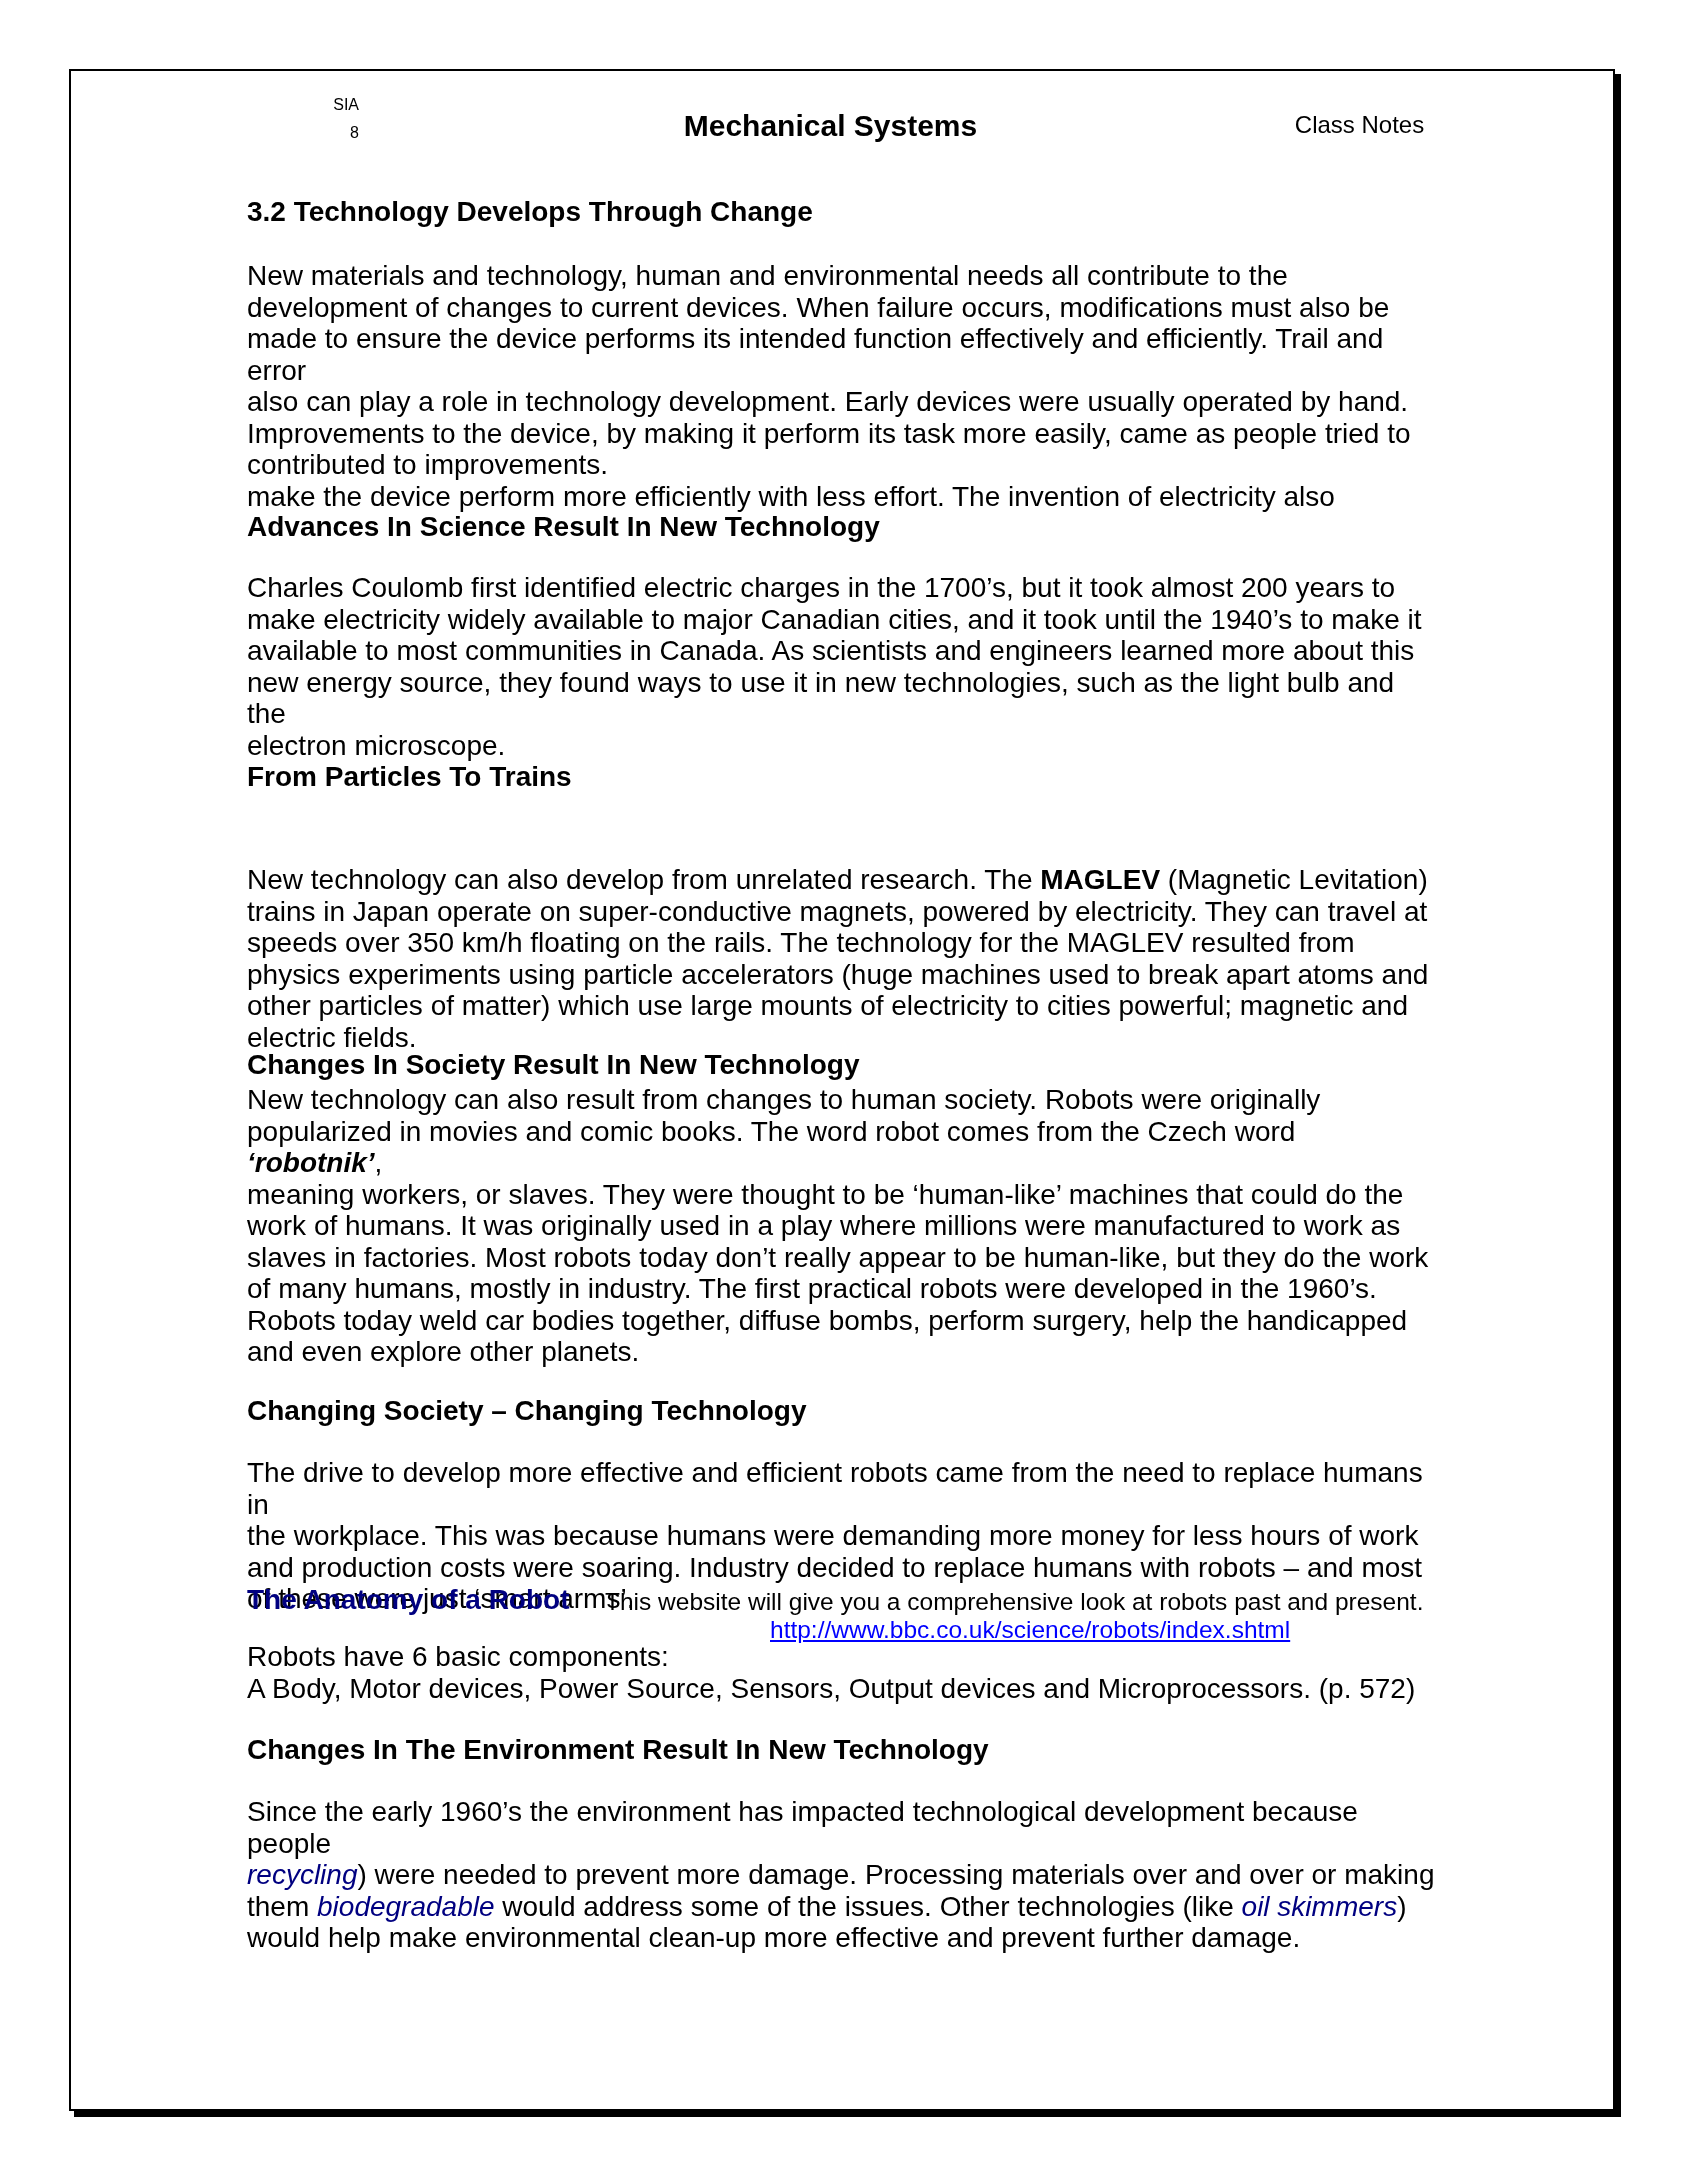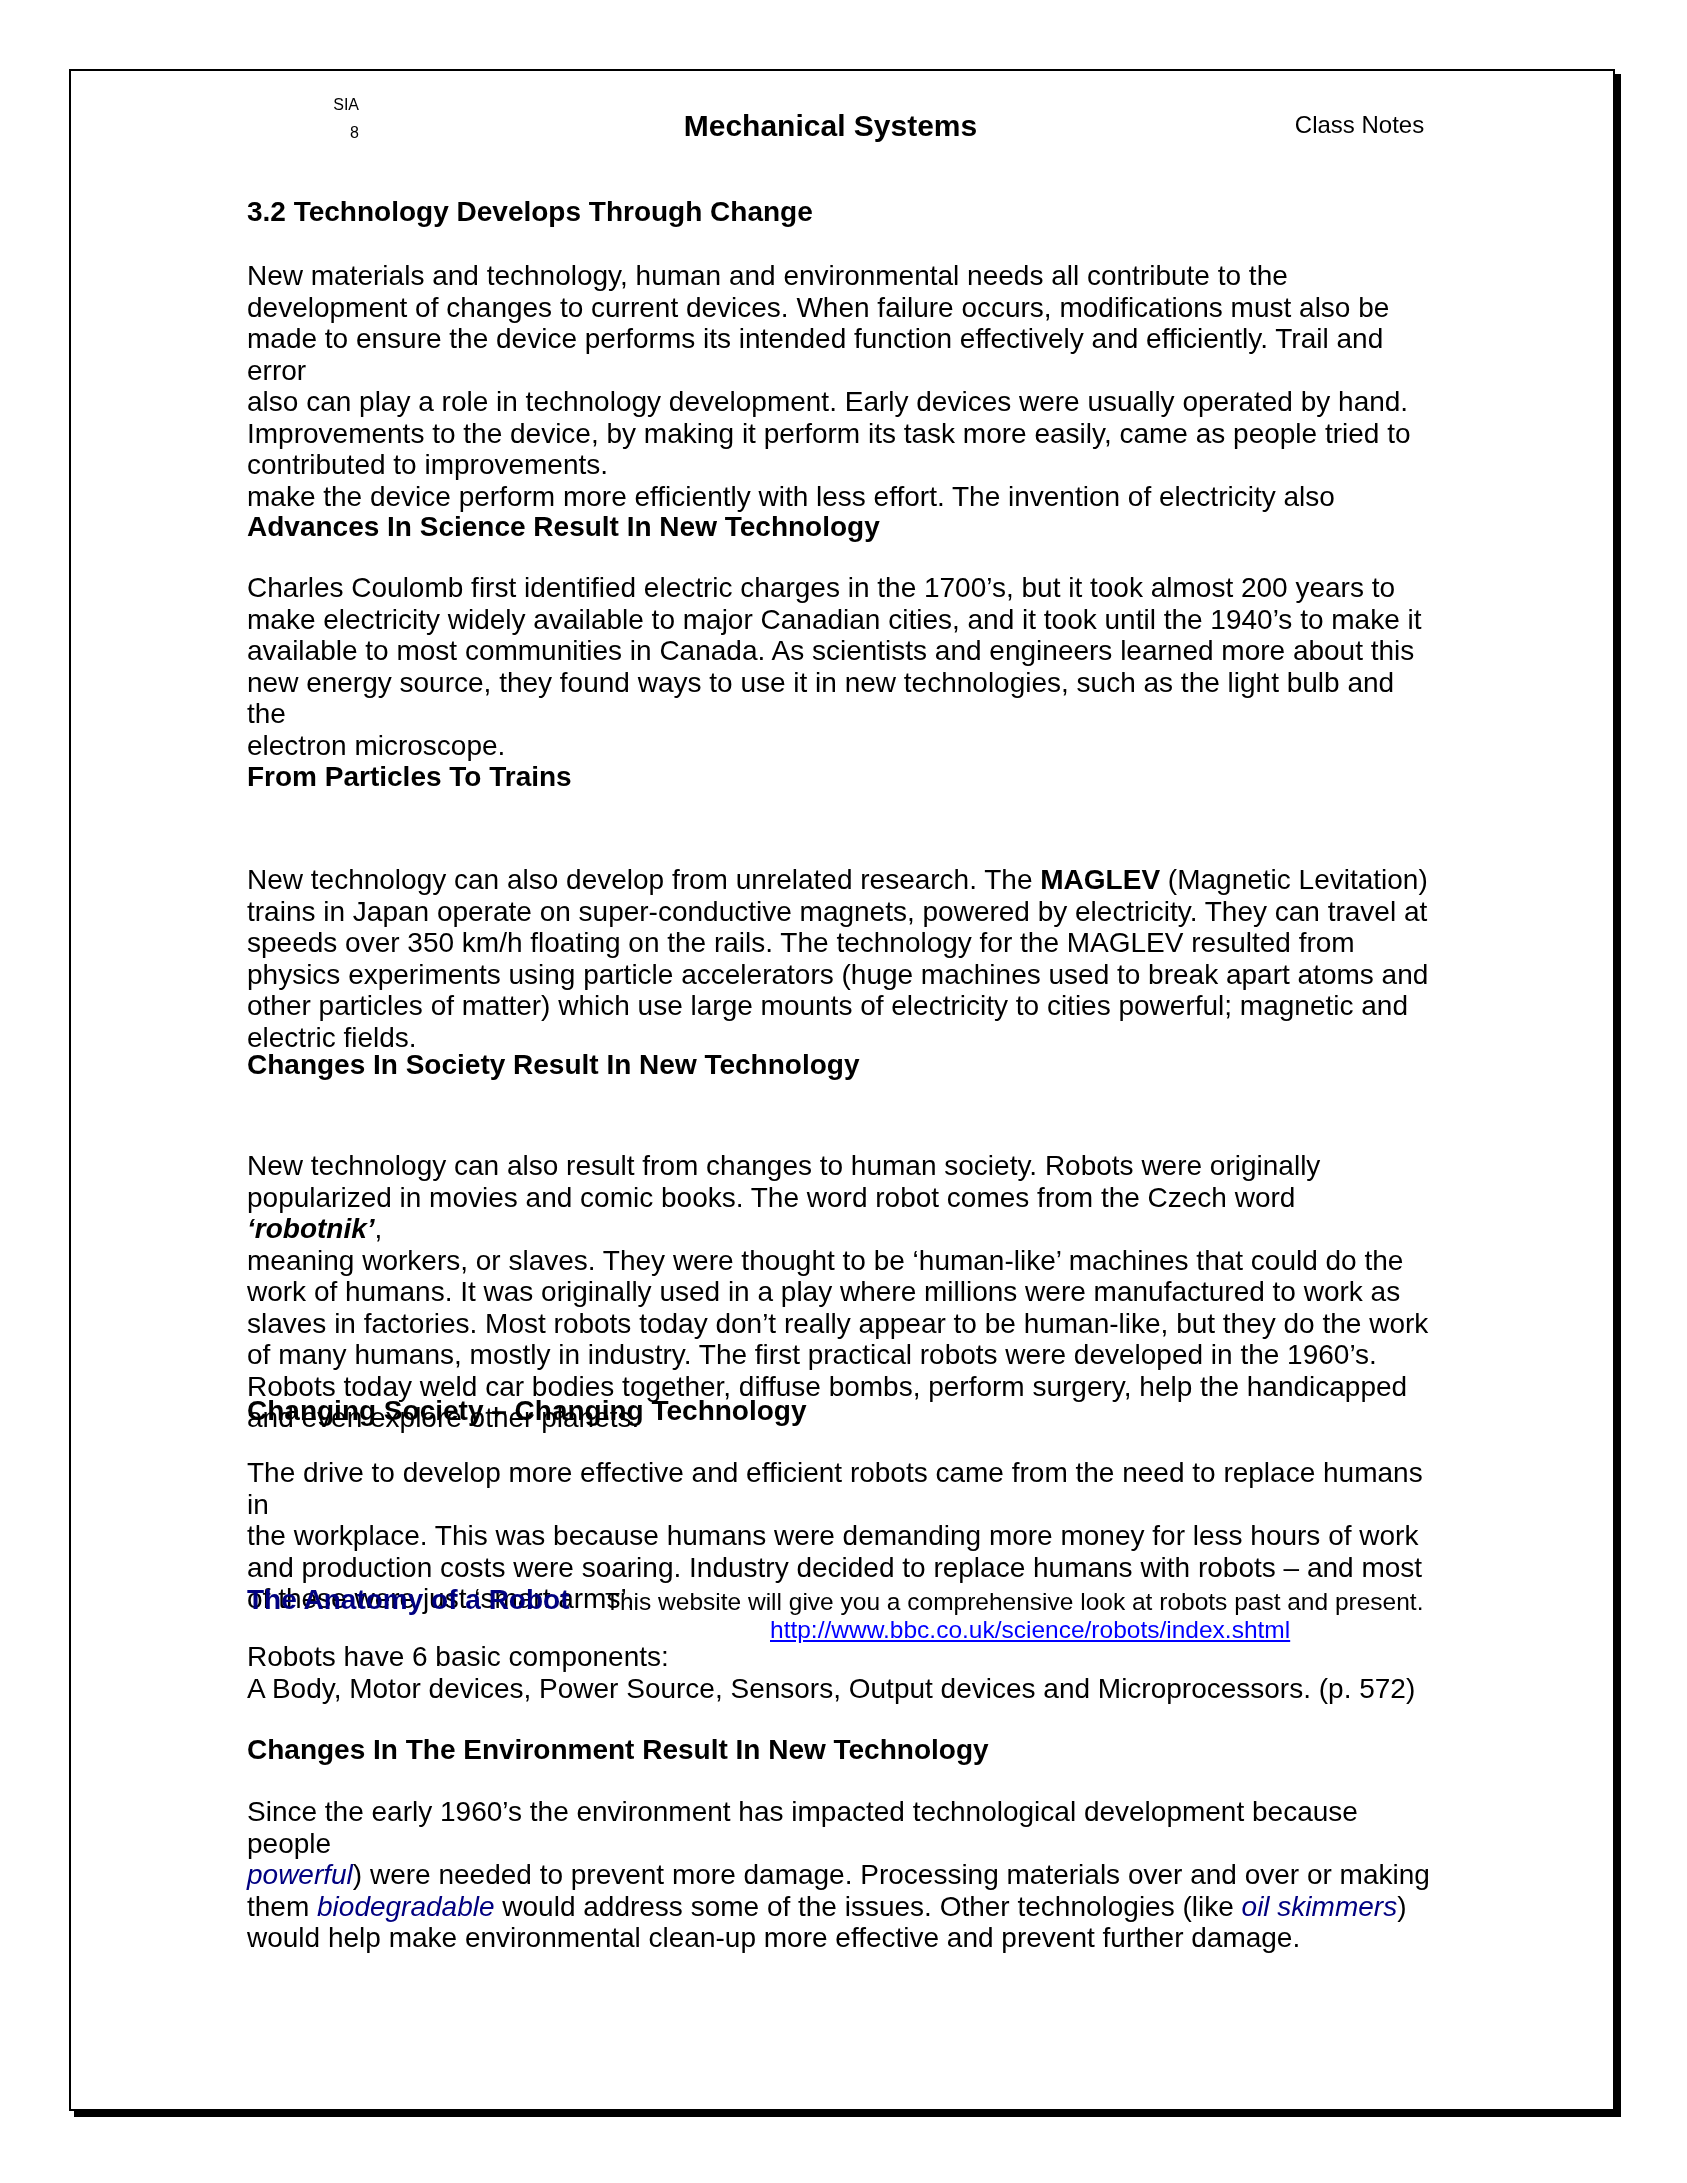--- a/index.html
+++ b/index.html
@@ -60,21 +60,21 @@
 <div class="block" style="top:864px">
   <div><span>New technology can also develop from unrelated research.  The </span><span class="b">MAGLEV</span><span> (Magnetic Levitation)</span></div>
   <div>trains in Japan operate on super-conductive magnets, powered by electricity.  They can travel at</div>
   <div>speeds over 350 km/h floating on the rails.  The technology for the MAGLEV resulted from</div>
   <div>physics experiments using particle accelerators (huge machines used to break apart atoms and</div>
   <div>other particles of matter) which use large mounts of electricity to cities powerful; magnetic and</div>
   <div>electric fields.</div>
 </div>
 
 <div class="block h" style="top:1049px">Changes In Society Result In New Technology</div>
-<div class="block" style="top:1150px">
+<div class="block" style="top:1084px">
   <div>New technology can also result from changes to human society.  Robots were originally</div>
   <div><span>popularized in movies and comic books.  The word robot comes from the Czech word </span><span class="bi">‘robotnik’</span><span>,</span></div>
   <div>meaning workers, or slaves.  They were thought to be ‘human-like’ machines that could do the</div>
   <div>work of humans.  It was originally used in a play where millions were manufactured to work as</div>
   <div>slaves in factories.  Most robots today don’t really appear to be human-like, but they do the work</div>
   <div>of many humans, mostly in industry.  The first practical robots were developed in the 1960’s.</div>
   <div>Robots today weld car bodies together, diffuse bombs, perform surgery, help the handicapped</div>
   <div>and even explore other planets.</div>
 </div>
 
@@ -90,17 +90,17 @@
 <div class="block small" style="top:1586px; left:605px; width:834px;">This website will give you a comprehensive look at robots past and present.</div>
 <a class="block small link" style="top:1614px; left:770px; width:595px;">http://www.bbc.co.uk/science/robots/index.shtml</a>
 <div class="block" style="top:1641px">
   <div>Robots have 6 basic components:</div>
   <div>A Body, Motor devices, Power Source, Sensors, Output devices and Microprocessors. (p. 572)</div>
 </div>
 
 <div class="block h" style="top:1734px">Changes In The Environment Result In New Technology</div>
 <div class="block" style="top:1796px">
   <div>Since the early 1960’s the environment has impacted technological development because people</div>
-  <div><span class="blue-i">powerful</span><span>) were needed to prevent more damage.  Processing materials over and over or making</span></div>
+  <div><span class="blue-i">recycling</span><span>) were needed to prevent more damage.  Processing materials over and over or making</span></div>
   <div><span>them </span><span class="blue-i">biodegradable</span><span> would address some of the issues.  Other technologies (like </span><span class="blue-i">oil skimmers</span><span>)</span></div>
   <div>would help make environmental clean-up more effective and prevent further damage.</div>
 </div>
 
 
 </body></html>

